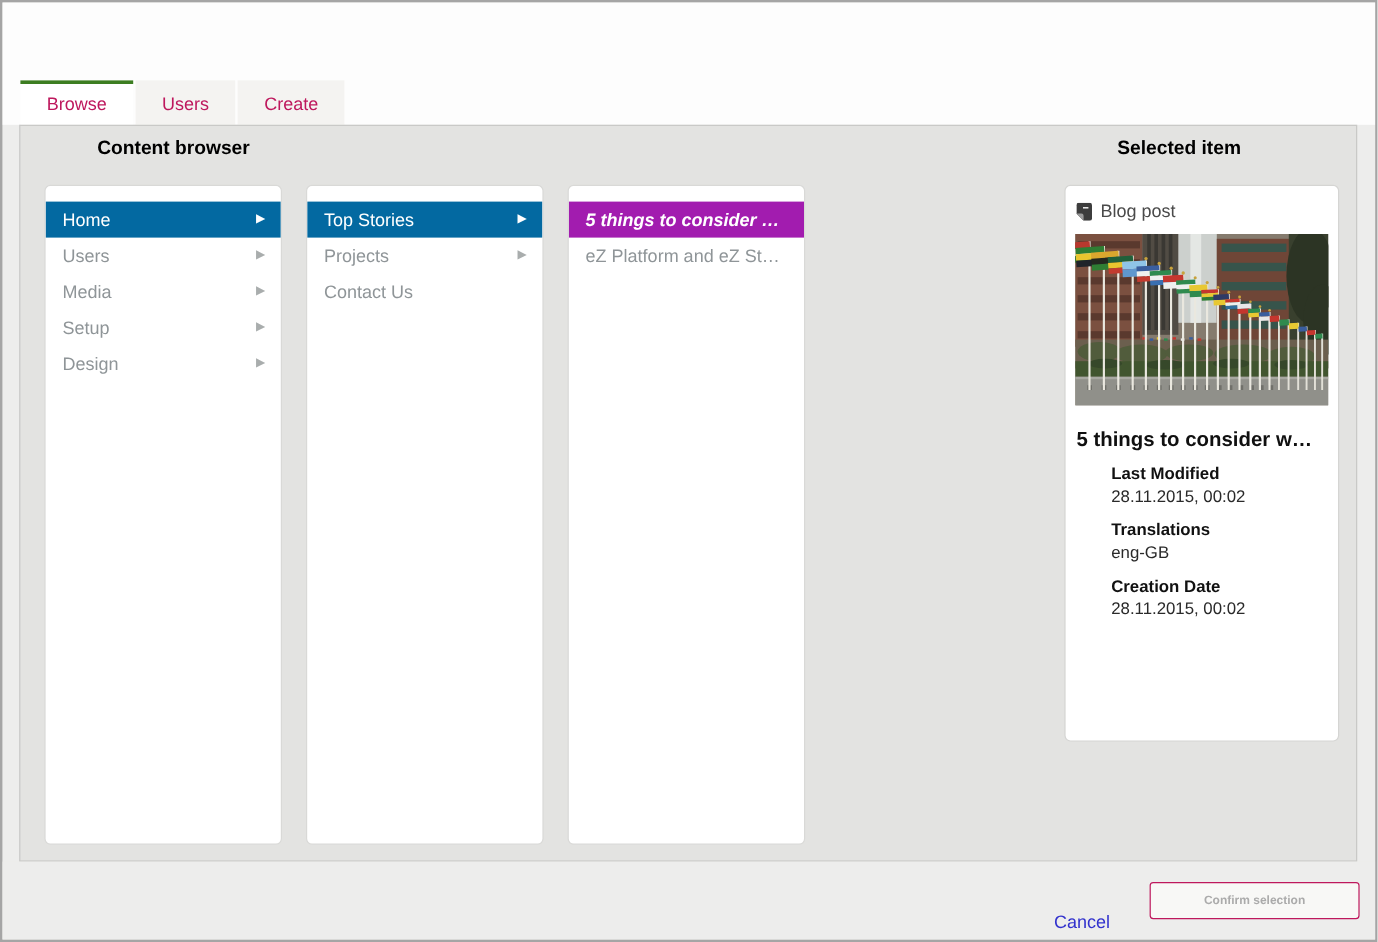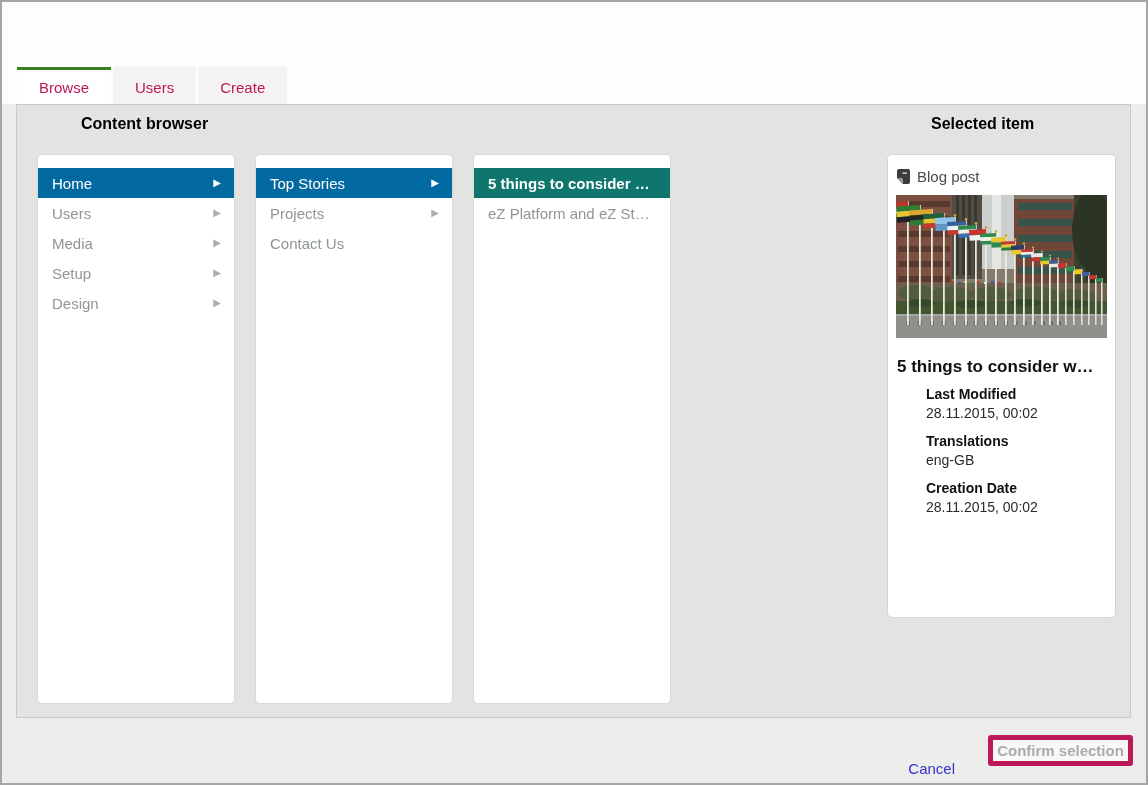--- a/index.html
+++ b/index.html
@@ -27,42 +27,42 @@
 
   .col { position:absolute; top:49px; width:198px; height:550px; background:#fff;
     border:1px solid #d9d9d7; border-radius:5px; padding-top:13px; overflow:hidden; }
   .col-1 { left:20px; } .col-2 { left:238px; } .col-3 { left:456px; }
 
   .item { height:30px; display:flex; align-items:center; justify-content:space-between;
     padding:0 13px 0 14px; font-size:15px; color:#8f9598; cursor:pointer; }
   .item .arrow { font-family:"DejaVu Sans", sans-serif; font-size:10px; color:#a9adad; line-height:1; }
   .item.sel-teal { background:#0369a1; color:#fff; }
   .item.sel-teal .arrow { color:#fff; }
-  .item.sel-blue { background:#0f766e; color:#fff; font-weight:bold; }
+  .item.sel-blue { background:#a21caf; color:#fff; font-weight:bold;font-style:italic; }
 
   
   .selpanel { position:absolute; left:870px; top:49px; width:229px; height:464px;
     background:#fff; border:1px solid #d5d5d3; border-radius:5px; padding:8px; }
   .type-row { display:flex; align-items:center; gap:7px; margin:5px 0 10px 1px;
     font-size:15px; color:#4a4a4a; }
   .photo { display:block; width:211px; height:143px; }
   .sel-title { font-size:17px; font-weight:bold; color:#101010; margin:19px 0 8px 1px; white-space:nowrap; }
   .fields { padding-left:30px; }
   .field { margin-bottom:9px; }
   .f-label { font-size:14px; font-weight:bold; color:#111; line-height:19px; }
   .f-value { font-size:14px; color:#2a2a2a; line-height:19px; }
 
   
   .footer { position:absolute; left:0; bottom:0; width:1144px; height:65px;
     display:flex; align-items:center; justify-content:flex-end; gap:33px;
     padding-right:13px; background:#ededec; }
   .cancel-link { font-size:15px; color:#3232cd; text-decoration:none; cursor:pointer;margin-top:35px; }
-  .confirm-btn { width:145px; height:31px; background:#f8f8f6; border:5px solid #be185d;
+  .confirm-btn { width:175px; height:31px; background:#f8f8f6; border:1px solid #be185d;
     border-radius:3px; font-family:"Liberation Sans", sans-serif;
-    font-size:15px; font-weight:bold; color:#ababab; }
+    font-size:10px; font-weight:bold; color:#ababab; }
 </style>
 </head>
 <body>
 
 <div class="window">
 
   <div class="header">
     <div class="tabs">
       <div class="tab active">Browse</div>
       <div class="tab">Users</div>

